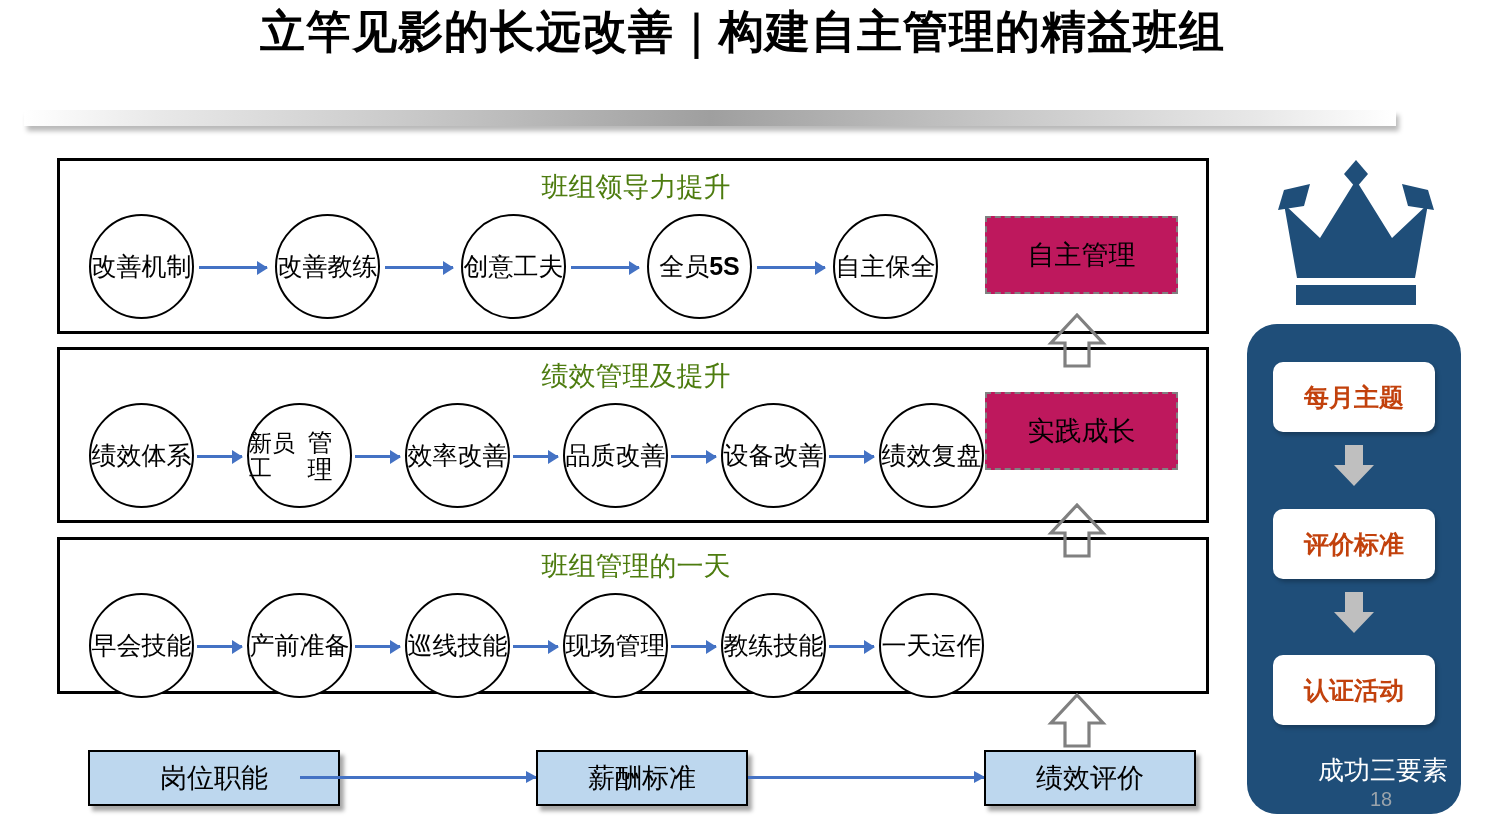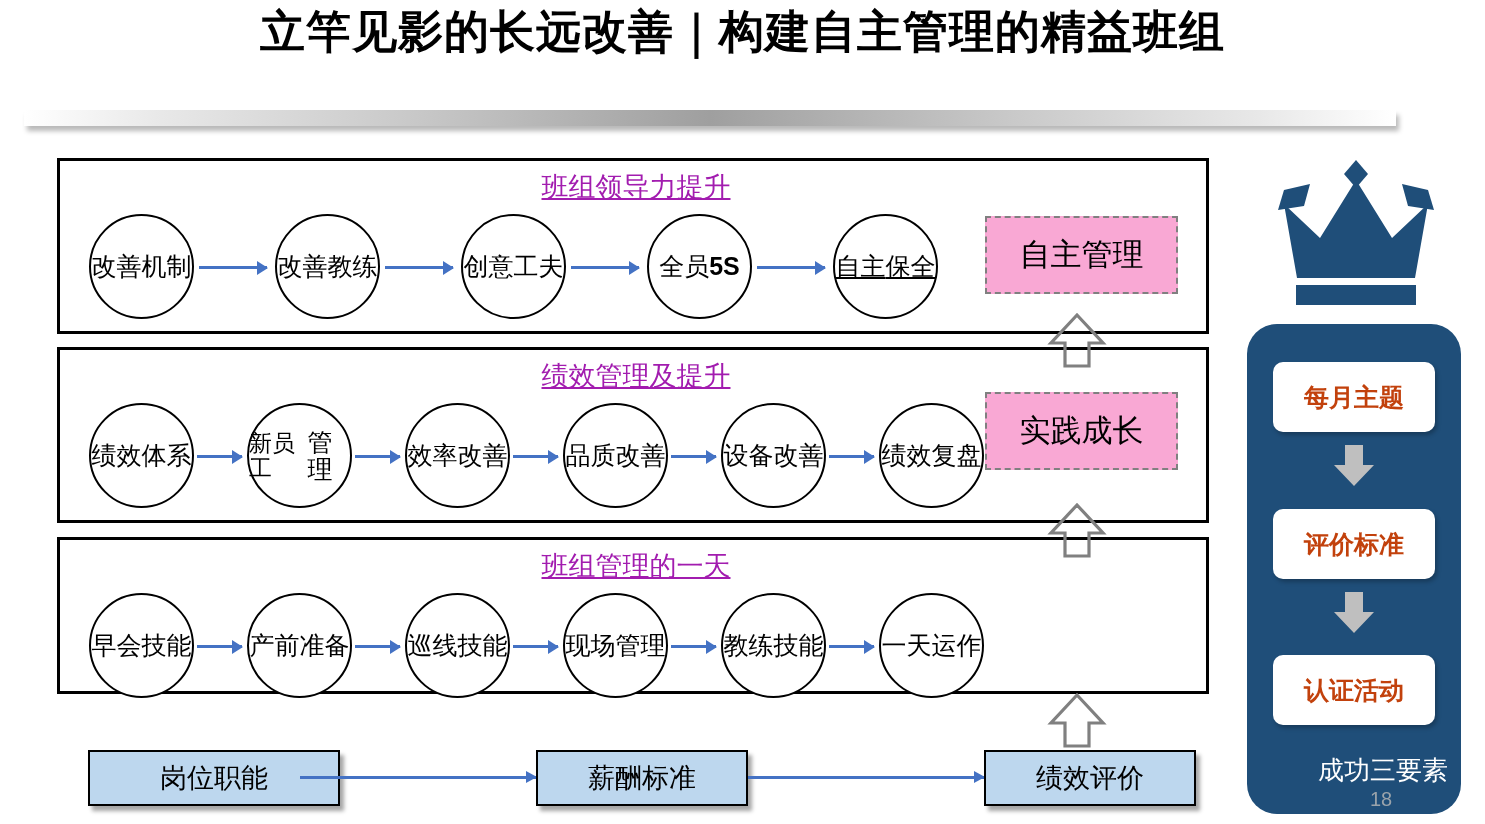--- a/index.html
+++ b/index.html
@@ -50,23 +50,22 @@
   #band-1 { top: 158px;  height: 176px; }
   #band-2 { top: 347px;  height: 176px; }
   #band-3 { top: 537px;  height: 157px; }
 
   .band-title {
     position: absolute;
     left: 0; top: 8px;
     width: 1152px;
     text-align: center;
     font-size: 27px;
-    color: #a21caf;
+    color: #4d7c0f;
     white-space: nowrap;
-    text-decoration: underline;
   }
 
   .circle {
     position: absolute;
     width: 105px; height: 105px;
     border: 2.2px solid #000;
     border-radius: 50%;
     box-sizing: border-box;
     display: flex;
     flex-direction: row;
@@ -93,23 +92,23 @@
     border-bottom: 7px solid transparent;
   }
 
   .dashed-box {
     position: absolute;
     border: 2.5px dashed #808080;
     box-sizing: border-box;
     display: flex;
     align-items: center;
     justify-content: center;
-    font-size: 31px;
-    color: #000;
-    background: #f9a8d4;
+    font-size: 27px;
+    color: #000;
+    background: #be185d;
   }
 
   
   .up-arrow {
     position: absolute;
     width: 62px; height: 62px;
     z-index: 5;
   }
 
   
@@ -224,21 +223,21 @@
     <span class="l2">工夫</span>
   </div>
   <div class="arrow-h" style="left:511px; top:105px; width:68px;"></div>
 
   <div class="circle" style="left:587px; top:53px;">
     <span class="l1">全员</span>
     <span class="l2 bold">5S</span>
   </div>
   <div class="arrow-h" style="left:697px; top:105px; width:68px;"></div>
 
-  <div class="circle" style="left:773px; top:53px;text-decoration:underline;">
+  <div class="circle" style="left:773px; top:53px;">
     <span class="l1">自主</span>
     <span class="l2">保全</span>
   </div>
 
   <div class="dashed-box" style="left:925px; top:55px; width:193px; height:78px;">自主管理</div>
 </div>
 
 <div class="band" id="band-2">
   <div class="band-title">绩效管理及提升</div>
 

